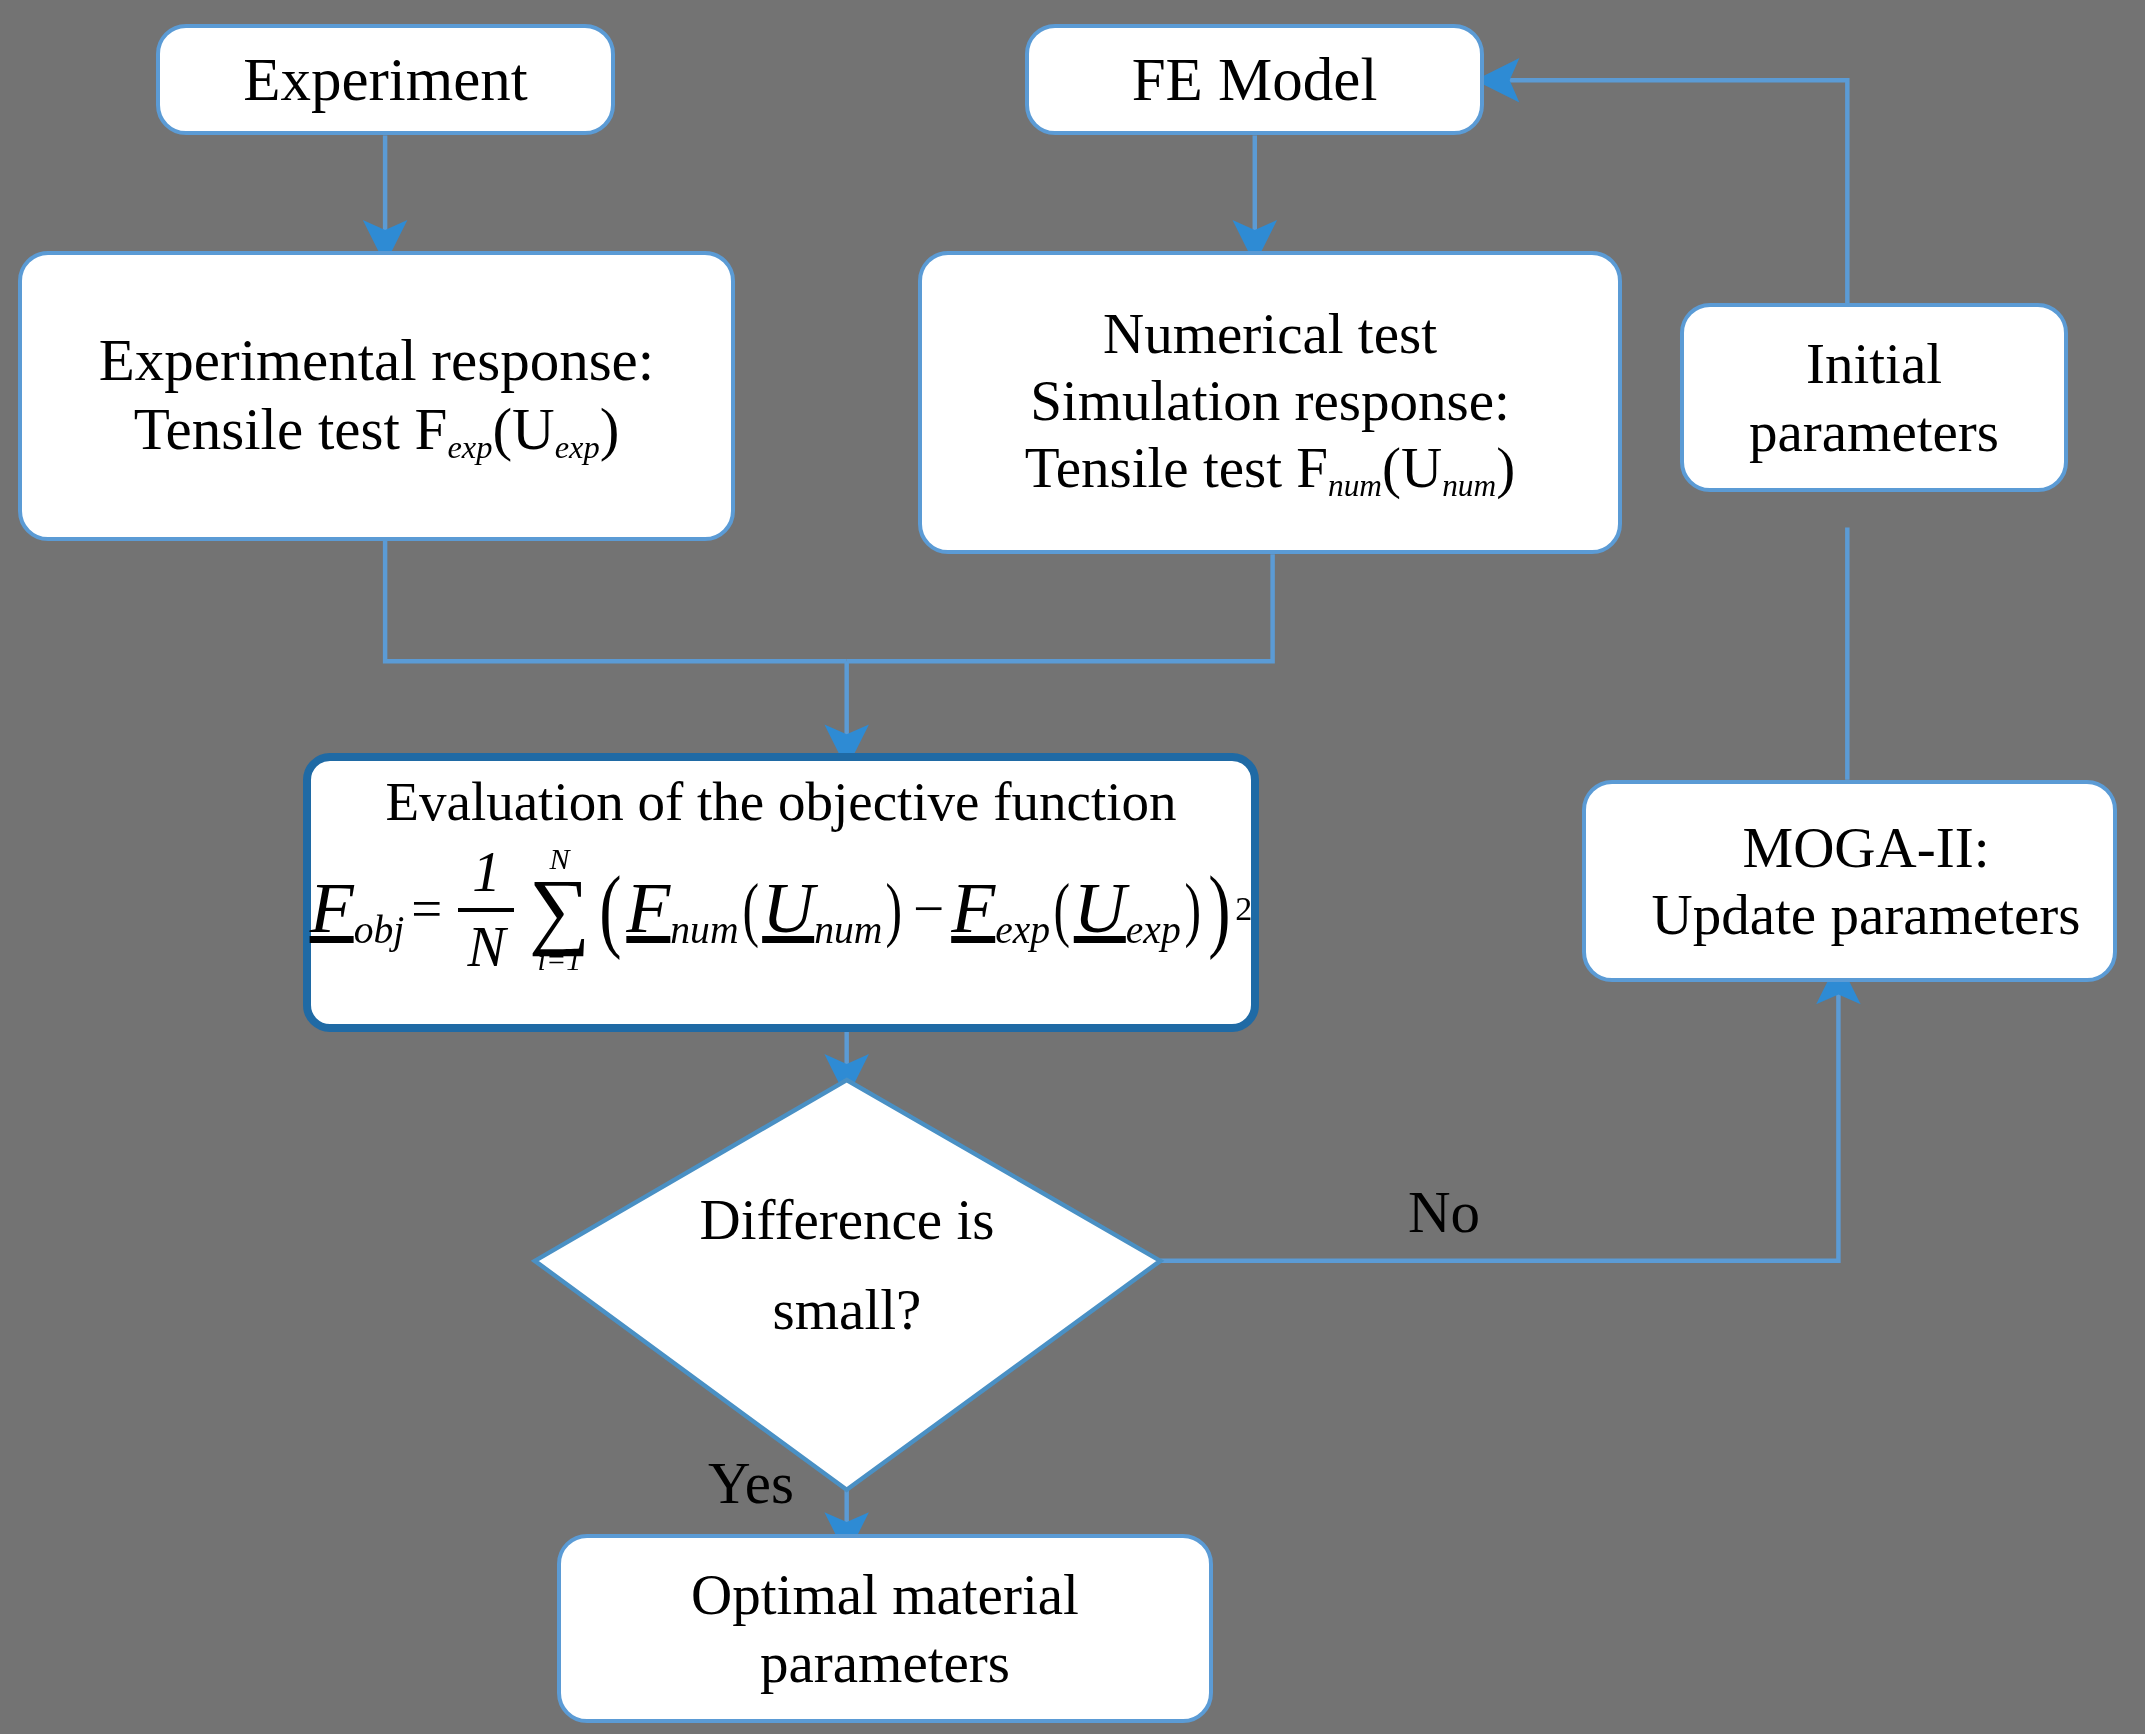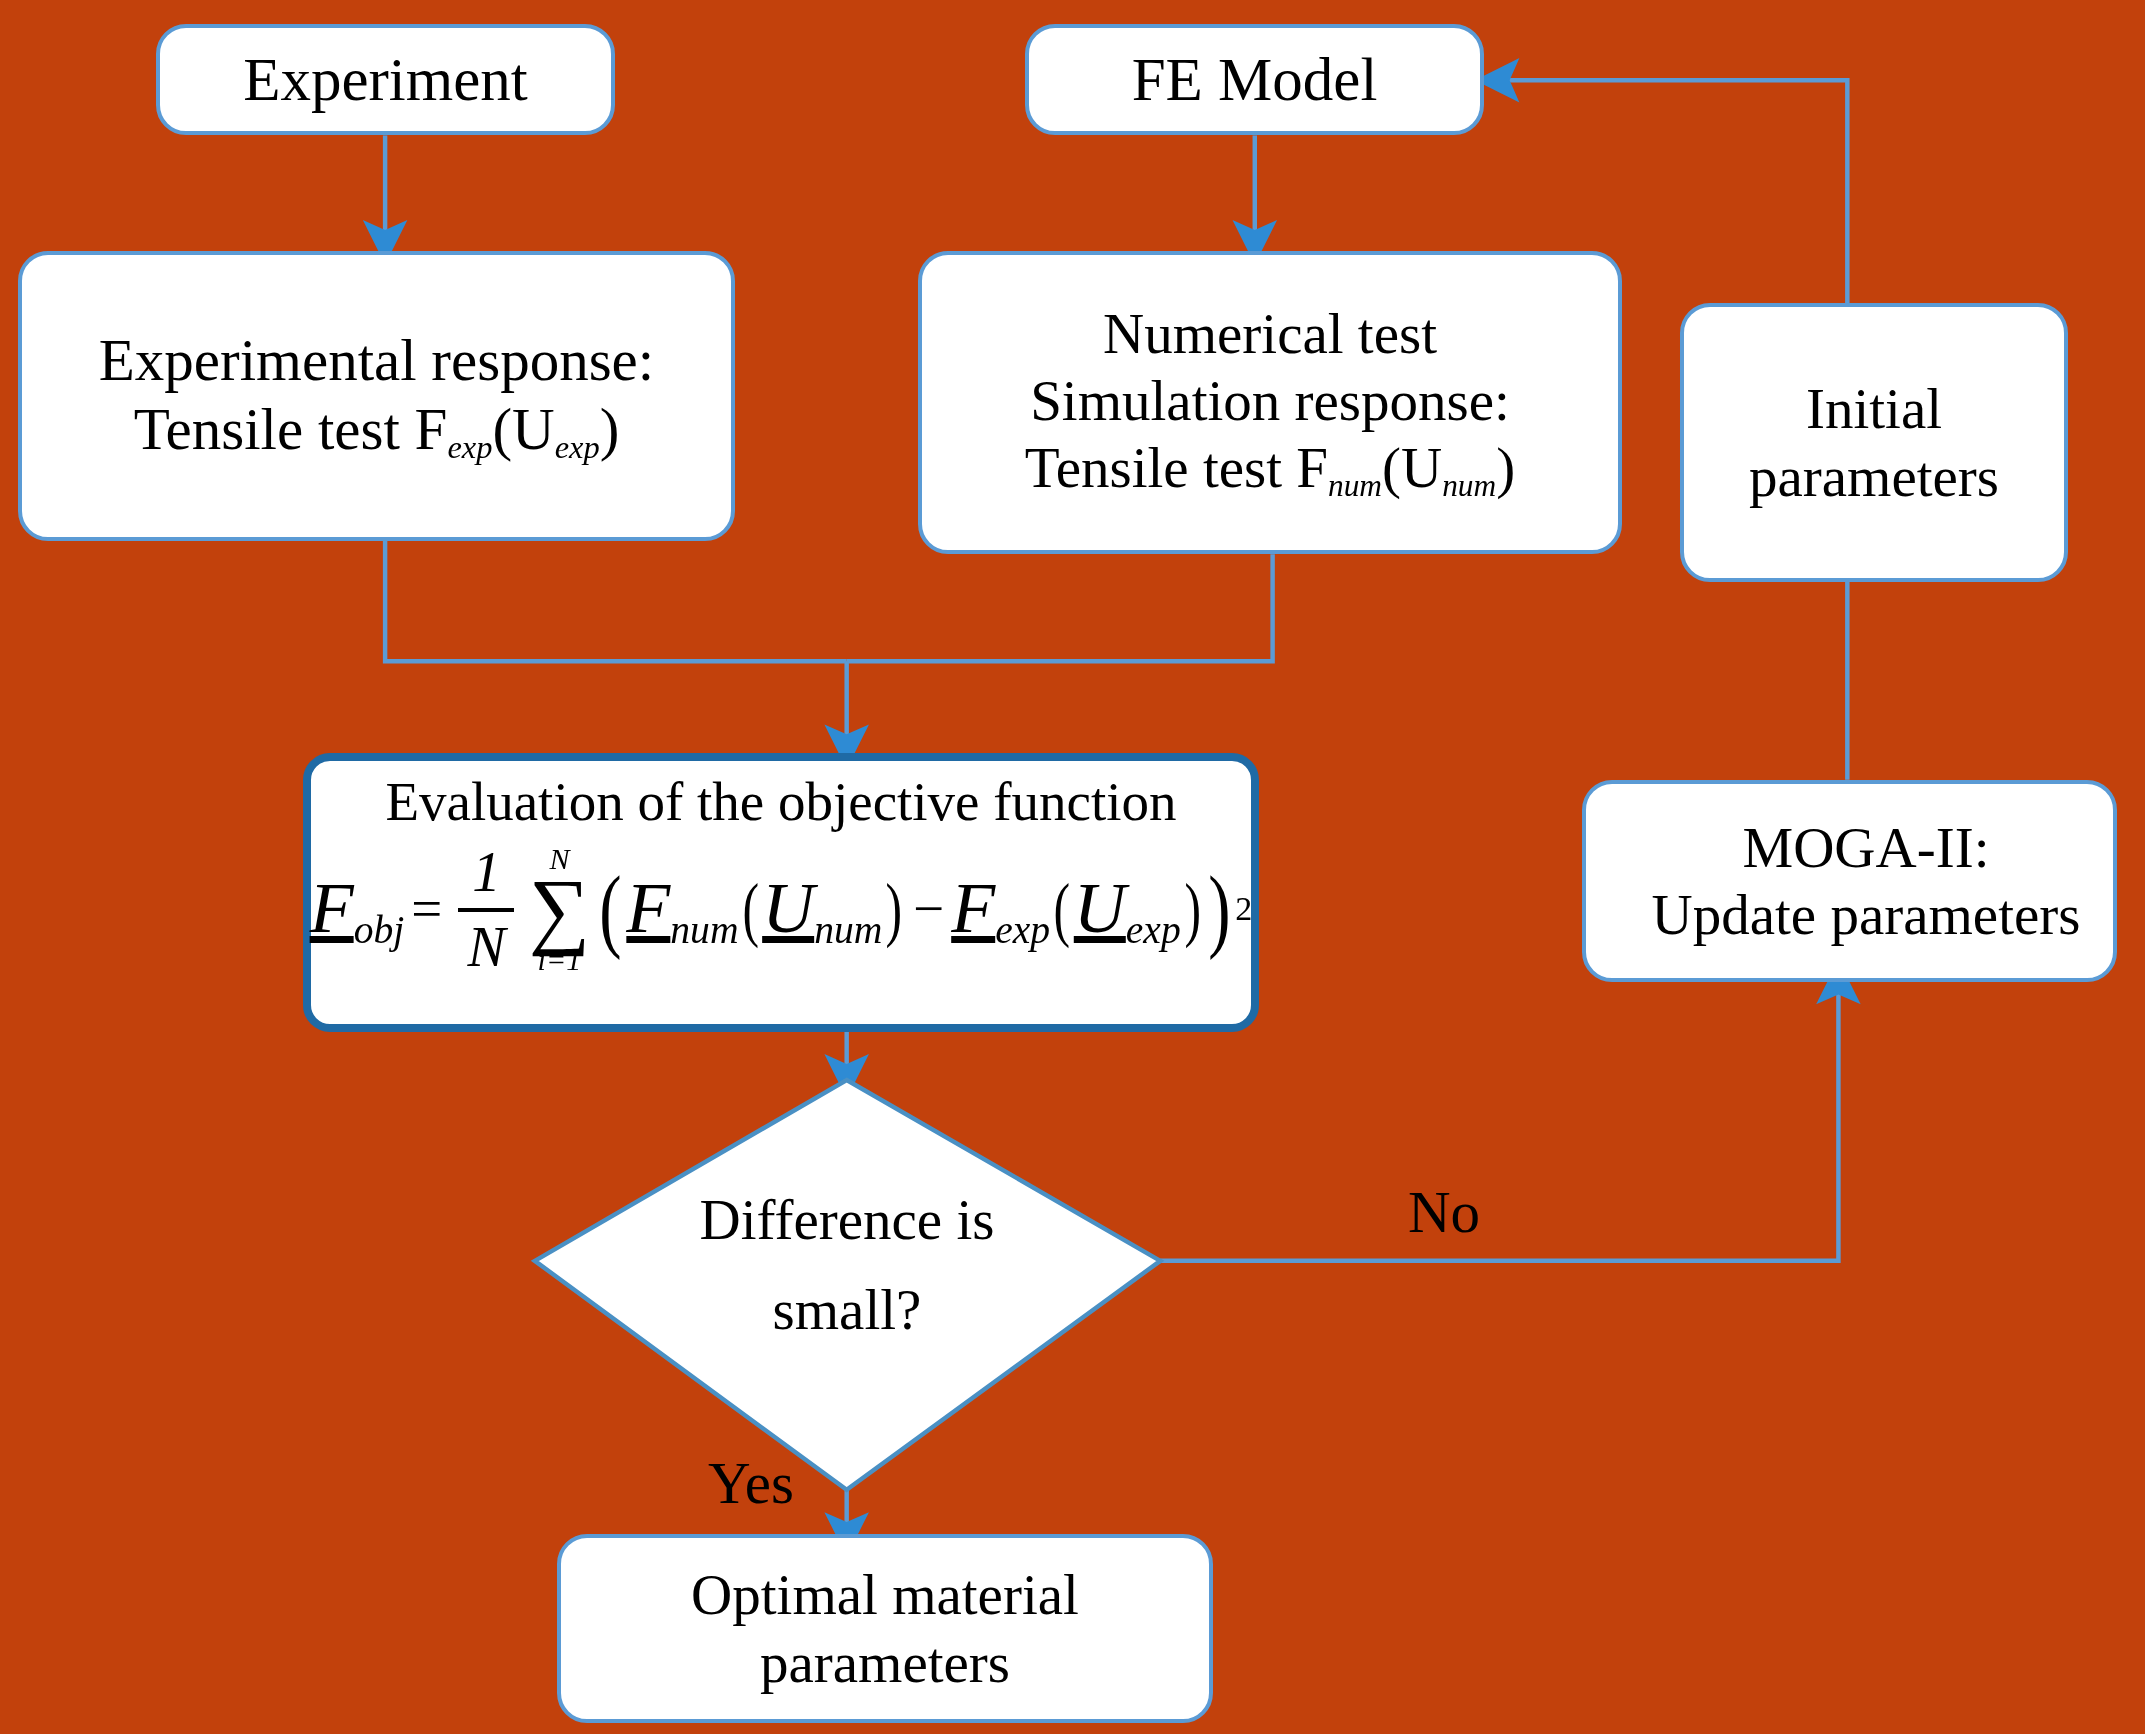--- a/index.html
+++ b/index.html
@@ -5,21 +5,21 @@
 <style>
   html, body {
     margin: 0;
     padding: 0;
     background: #ffffff;
   }
   #canvas {
     position: relative;
     width: 2146px;
     height: 1734px;
-    background: #c2410c;
+    background: #737373;
     overflow: hidden;
     font-family: "Liberation Serif", "DejaVu Serif", serif;
   }
   svg.wires {
     position: absolute;
     left: 0;
     top: 0;
     width: 2146px;
     height: 1734px;
     pointer-events: none;
@@ -163,21 +163,21 @@
   </div>
 
   <div class="node rbox" style="left:918px; top:251px; width:704px; height:303px; font-size:57px;">
     <span class="ln">Numerical test</span>
     <span class="ln">Simulation response:</span>
     <span class="ln">
       <span>Tensile test F</span><sub>num</sub><span>(U</span><sub>num</sub><span>)</span>
     </span>
   </div>
 
-  <div class="node rbox" style="left:1680px; top:303px; width:388px; height:279px; font-size:57px;">
+  <div class="node rbox" style="left:1680px; top:303px; width:388px; height:189px; font-size:57px;">
     <span class="ln">Initial</span>
     <span class="ln">parameters</span>
   </div>
 
   <div class="node rbox-strong" style="left:303px; top:753px; width:956px; height:279px; font-size:55px; justify-content:flex-start; padding-top:9px;">
     <span class="ln" style="font-size:55px;">Evaluation of the objective function</span>
 
     <span class="formula" style="margin-top:3.6px;">
       <span class="var">
         <span>F</span><sub>obj</sub>

